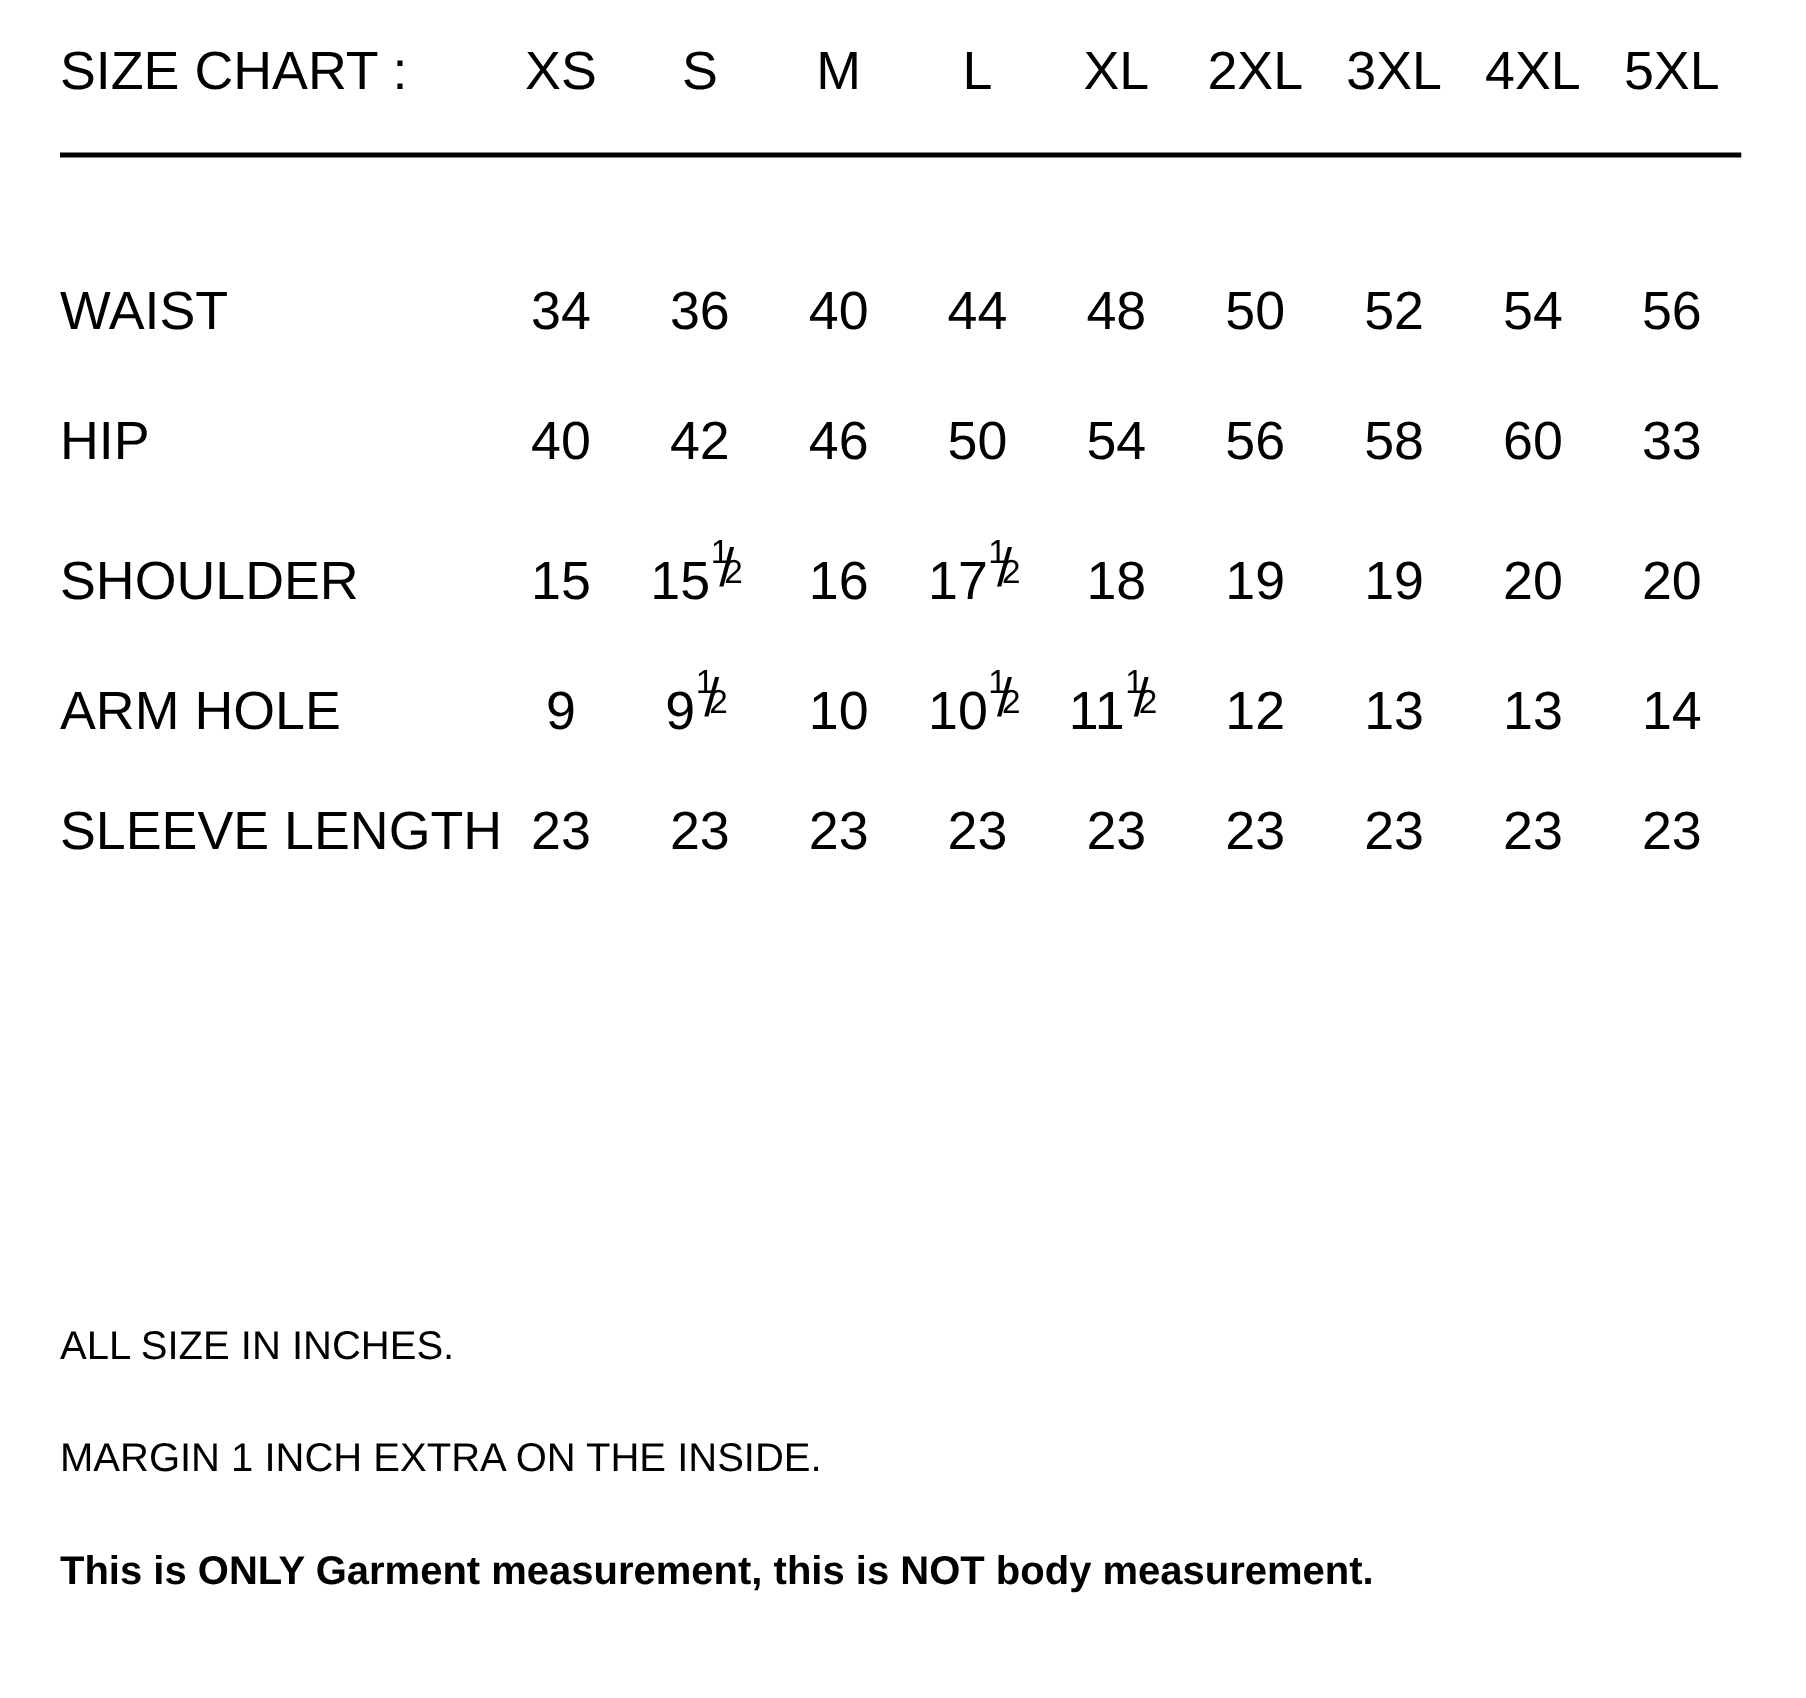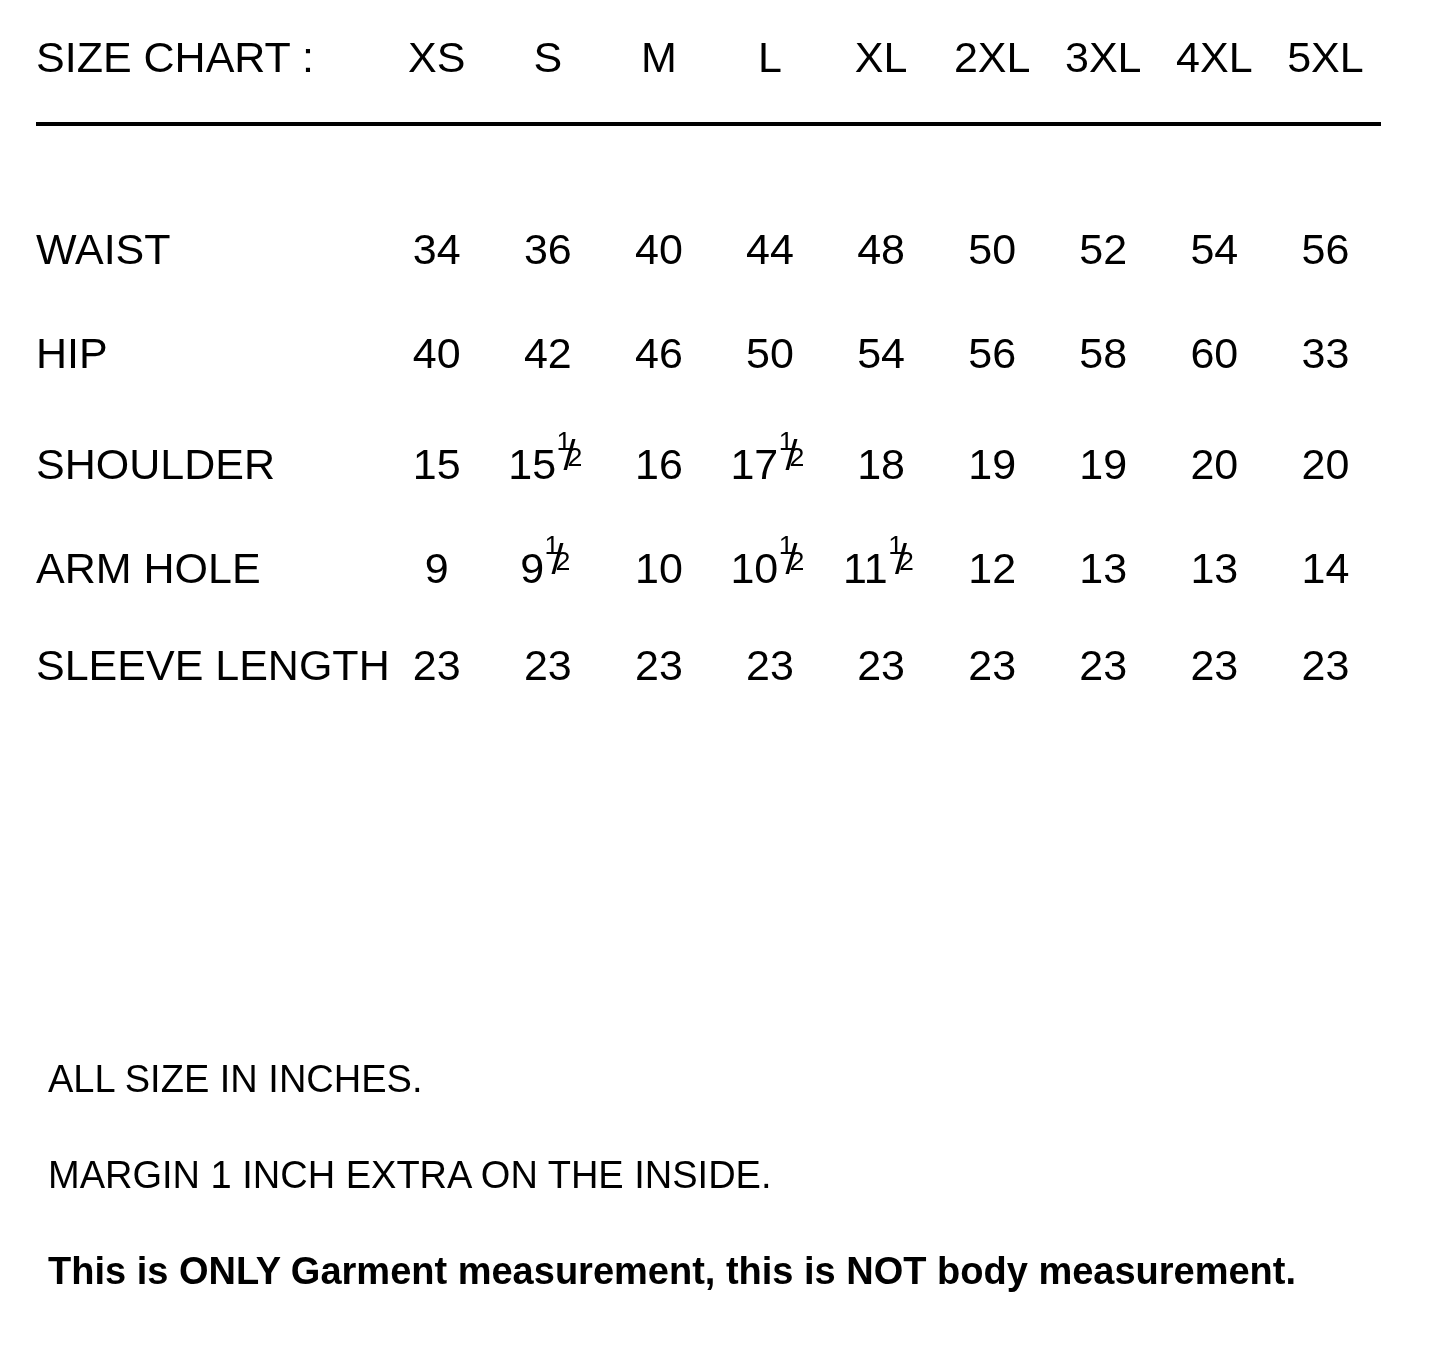--- a/index.html
+++ b/index.html
@@ -18,21 +18,21 @@
   .sheet {
     position: absolute;
     left: 0; top: 0;
     width: 1445px;
     height: 1358px;
     background: #ffffff;
   }
 
   table.size-table {
     position: absolute;
-    left: 36px;
+    left: 48px;
     top: 36px;
     width: 1345px;
     border-collapse: collapse;
     table-layout: fixed;
   }
 
   table.size-table col.label-col { width: 345px; }
   table.size-table col.size-col  { width: 111px; }
 
   table.size-table th,
@@ -112,21 +112,21 @@
     line-height: 1;
   }
 
   .notes {
     position: absolute;
     left: 48px;
     top: 1060px;
     width: 1350px;
   }
   .note {
-    font-size: 38px;
+    font-size: 32px;
     line-height: 1.0;
     margin-bottom: 58px;
     white-space: nowrap;
   }
   .note.bold {
     font-weight: bold;
     margin-bottom: 15px;
   }
 </style>
 </head>

